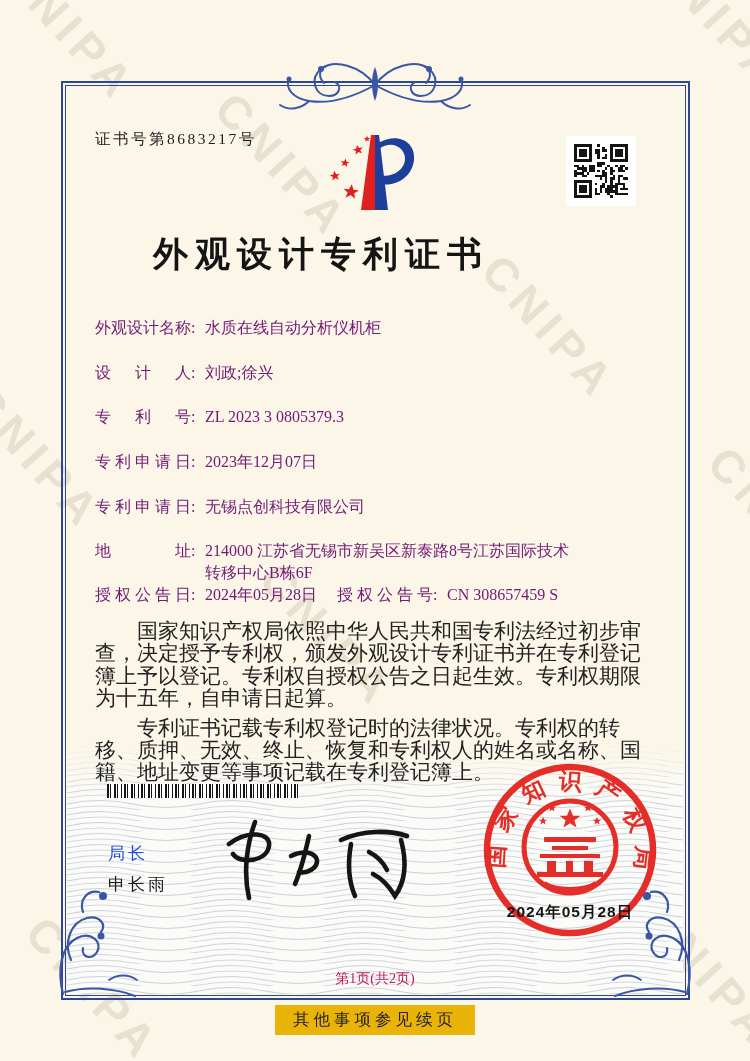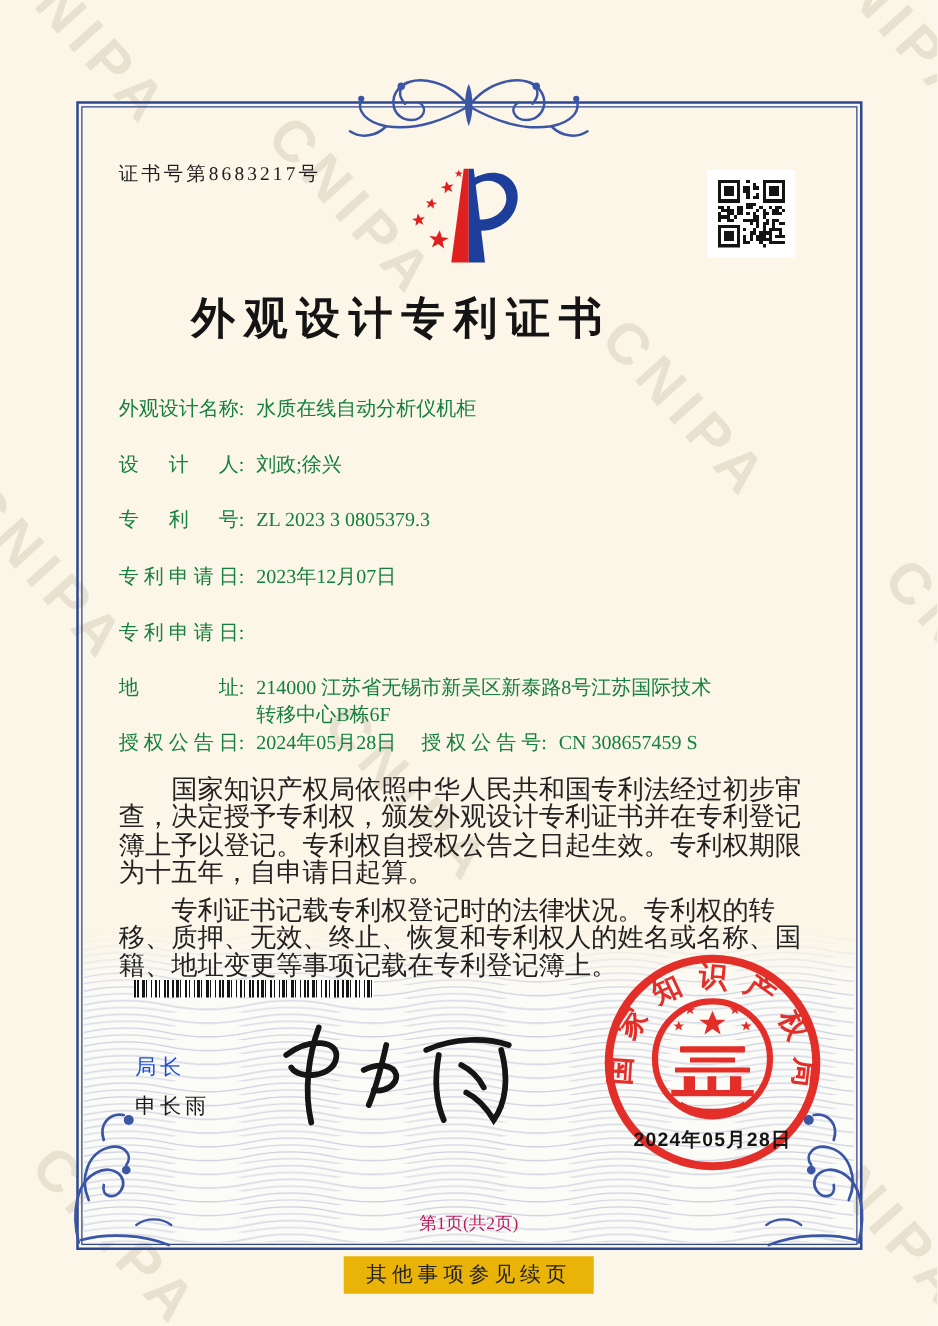--- a/index.html
+++ b/index.html
@@ -31,21 +31,21 @@
 
   .cert-no{position:absolute;left:95px;top:129px;font-size:15.5px;letter-spacing:2.5px;color:#1e1e1e;}
 
   .logo{position:absolute;left:325px;top:130px;}
   .qr{position:absolute;left:566px;top:136px;width:70px;height:70px;background:#fff;}
   .qr svg{position:absolute;left:8px;top:8px;}
 
   .title{position:absolute;left:0;top:231px;width:642px;text-align:center;
          font-size:35px;font-weight:600;letter-spacing:7px;color:#141414;}
 
-  .row{position:absolute;left:95px;display:flex;font-size:16px;color:#15803d;line-height:22px;}
+  .row{position:absolute;left:95px;display:flex;font-size:16px;color:#701a75;line-height:22px;}
   .lbl{display:inline-block;width:96px;text-align:justify;text-align-last:justify;flex:none;}
   .colon{flex:none;width:14px;text-align:left;}
   .val{max-width:372px;}
   .r0{top:317px;} .r1{top:362px;} .r2{top:406px;} .r3{top:451px;align-items:center;}
   .r4{top:496px;} .r5{top:540px;} .r6{top:584px;width:560px;}
   .grp2{position:absolute;left:242px;top:0;display:flex;}
 
   .paras{position:absolute;left:95px;top:620px;width:562px;font-size:21px;
          line-height:22.4px;color:#222;}
   .paras p{margin:0 0 7px 0;text-indent:2em;}
@@ -320,20 +320,21 @@
         <span class="val">ZL 2023 3 0805379.3</span>
     </div>
     <div class="row r3">
       <span class="lbl">专利申请日</span>
         <span class="colon">:</span>
         <span class="val">2023年12月07日</span>
     </div>
     <div class="row r4">
       <span class="lbl">专利申请日</span>
         <span class="colon">:</span>
+        <span class="val">无锡点创科技有限公司</span>
     </div>
     <div class="row r5">
       <span class="lbl">地址</span>
         <span class="colon">:</span>
         <span class="val">214000 江苏省无锡市新吴区新泰路8号江苏国际技术转移中心B栋6F</span>
     </div>
     <div class="row r6">
       <span class="lbl">授权公告日</span>
         <span class="colon">:</span>
         <span class="val">2024年05月28日</span>

